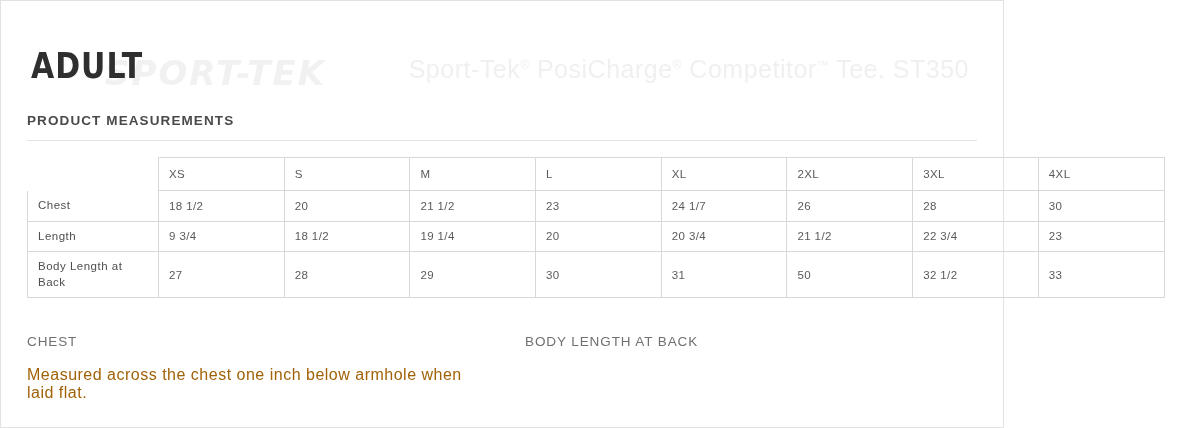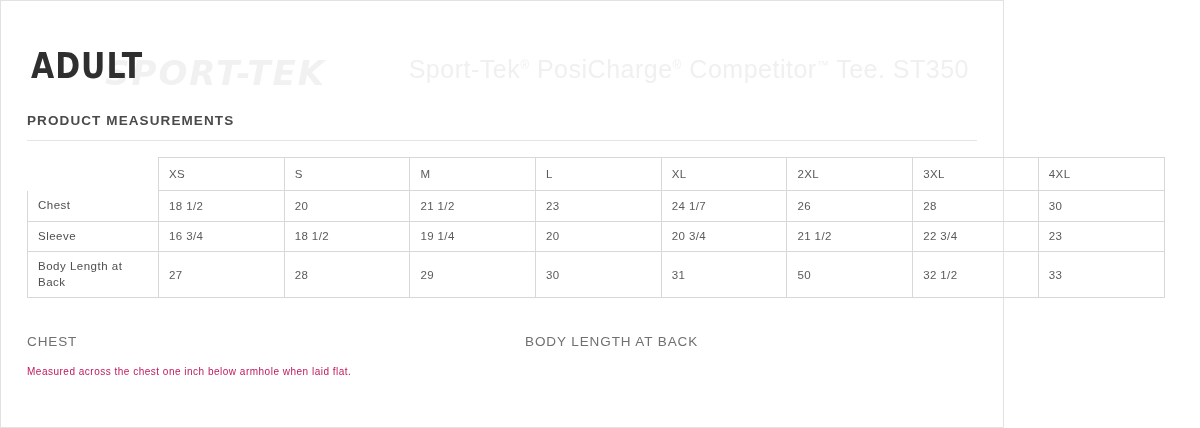--- a/index.html
+++ b/index.html
@@ -131,22 +131,22 @@
   .note-col.right {
     padding-left: 23px;
   }
   .note-title {
     font-size: 13.5px;
     color: #707070;
     letter-spacing: 0.9px;
     margin-bottom: 17px;
   }
   .note-text {
-    font-size: 10px;
-    color: #be185d;
+    font-size: 16px;
+    color: #a16207;
     letter-spacing: 0.5px;
   }
 </style>
 </head>
 <body>
 
 <div class="page">
 
   <div class="header">
     <div class="brand-watermark">SPORT-TEK</div>
@@ -191,22 +191,22 @@
           <td>18 1/2</td>
           <td>20</td>
           <td>21 1/2</td>
           <td>23</td>
           <td>24 1/7</td>
           <td>26</td>
           <td>28</td>
           <td>30</td>
         </tr>
         <tr>
-          <td class="rowlabel">Sleeve</td>
-          <td>16 3/4</td>
+          <td class="rowlabel">Length</td>
+          <td>9 3/4</td>
           <td>18 1/2</td>
           <td>19 1/4</td>
           <td>20</td>
           <td>20 3/4</td>
           <td>21 1/2</td>
           <td>22 3/4</td>
           <td>23</td>
         </tr>
         <tr class="tall">
           <td class="rowlabel">Body Length at Back</td>

